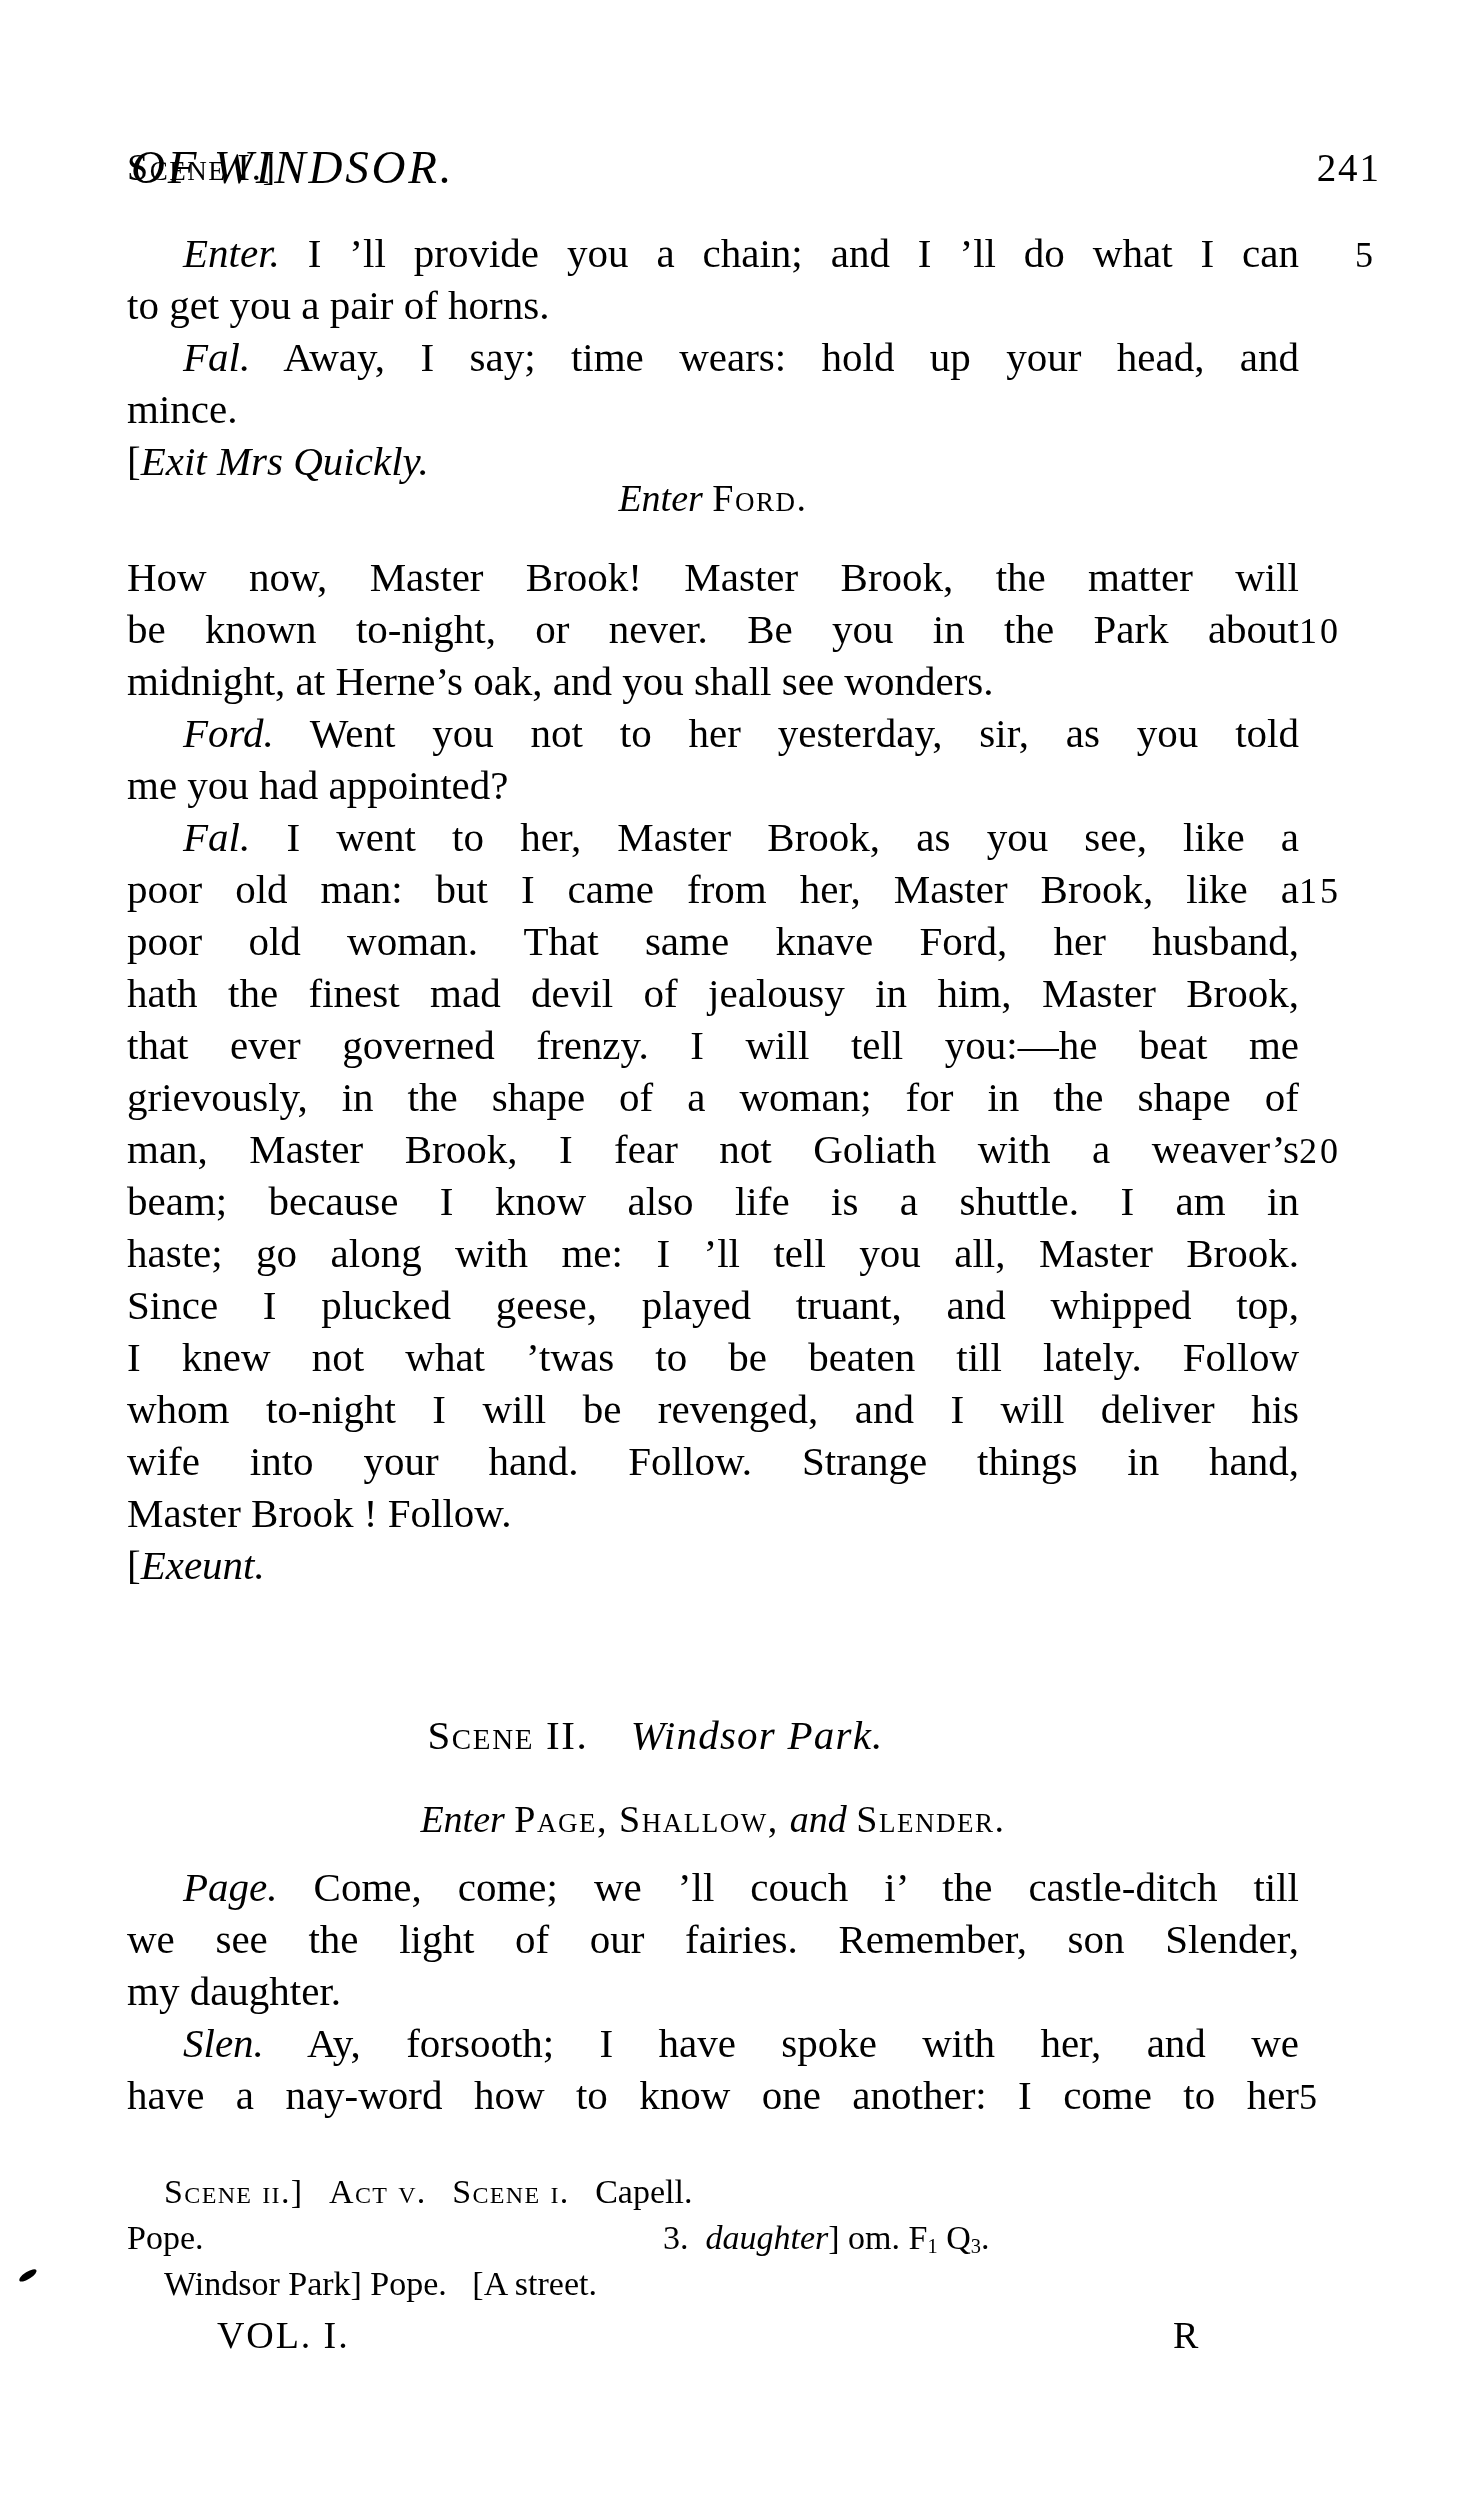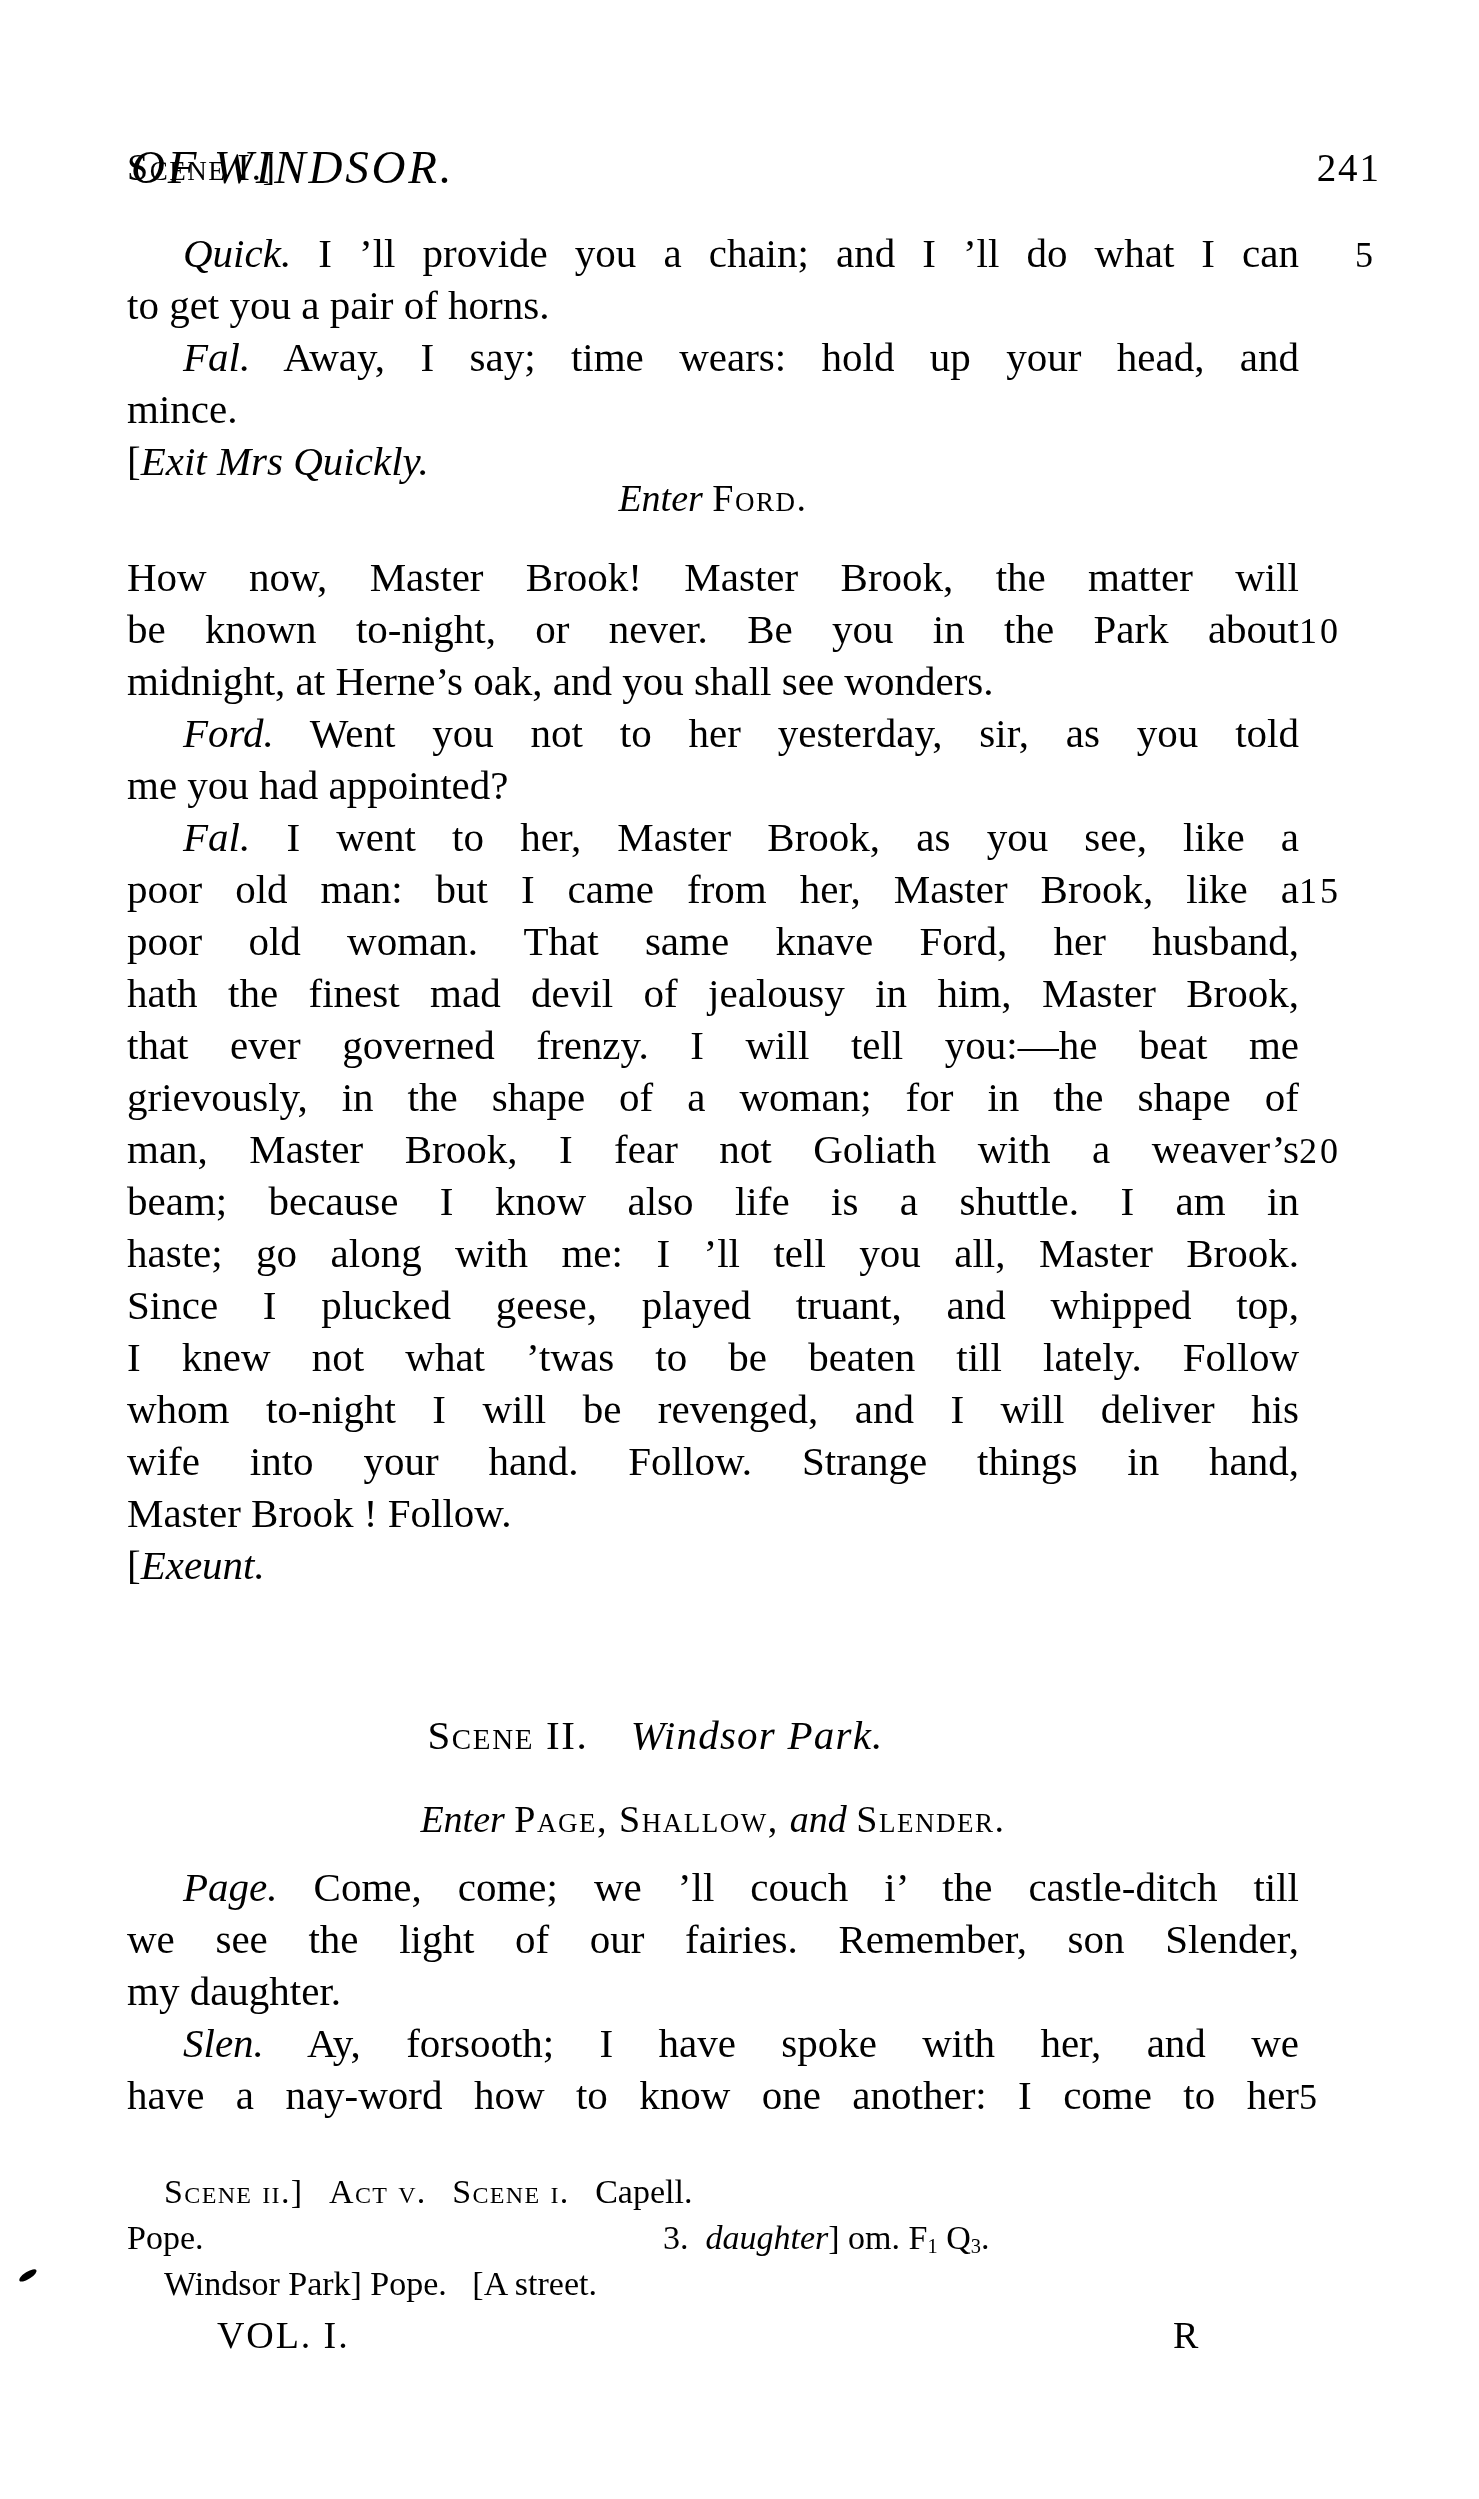--- a/index.html
+++ b/index.html
@@ -45,21 +45,21 @@
 
 <div class="page">
 
   <div class="hdr">
     <span class="hdr-label sc">Scene I.]</span>
     <span class="hdr-title">OF WINDSOR.</span>
     <span class="hdr-num">241</span>
   </div>
 
   <div class="tb" style="top:227px">
-      <div class="line j ind"><span class="it">Quick.</span><span> I ’ll provide you a chain; and I ’ll do what I can</span><span class="num">5</span></div>
+      <div class="line j ind"><span class="it">Enter.</span><span> I ’ll provide you a chain; and I ’ll do what I can</span><span class="num">5</span></div>
       <div class="line"><span>to get you a pair of horns.</span></div>
       <div class="line j ind"><span class="it">Fal.</span><span> Away, I say; time wears: hold up your head, and</span></div>
       <div class="line split">
         <span><span>mince.</span></span>
         <span><span>[</span><span class="it">Exit Mrs Quickly.</span></span>
       </div>
     </div>
 
   <div class="heading h-stage" style="top:474px">
       <div class="line"><span class="it">Enter </span><span class="sc">Ford.</span></div>

